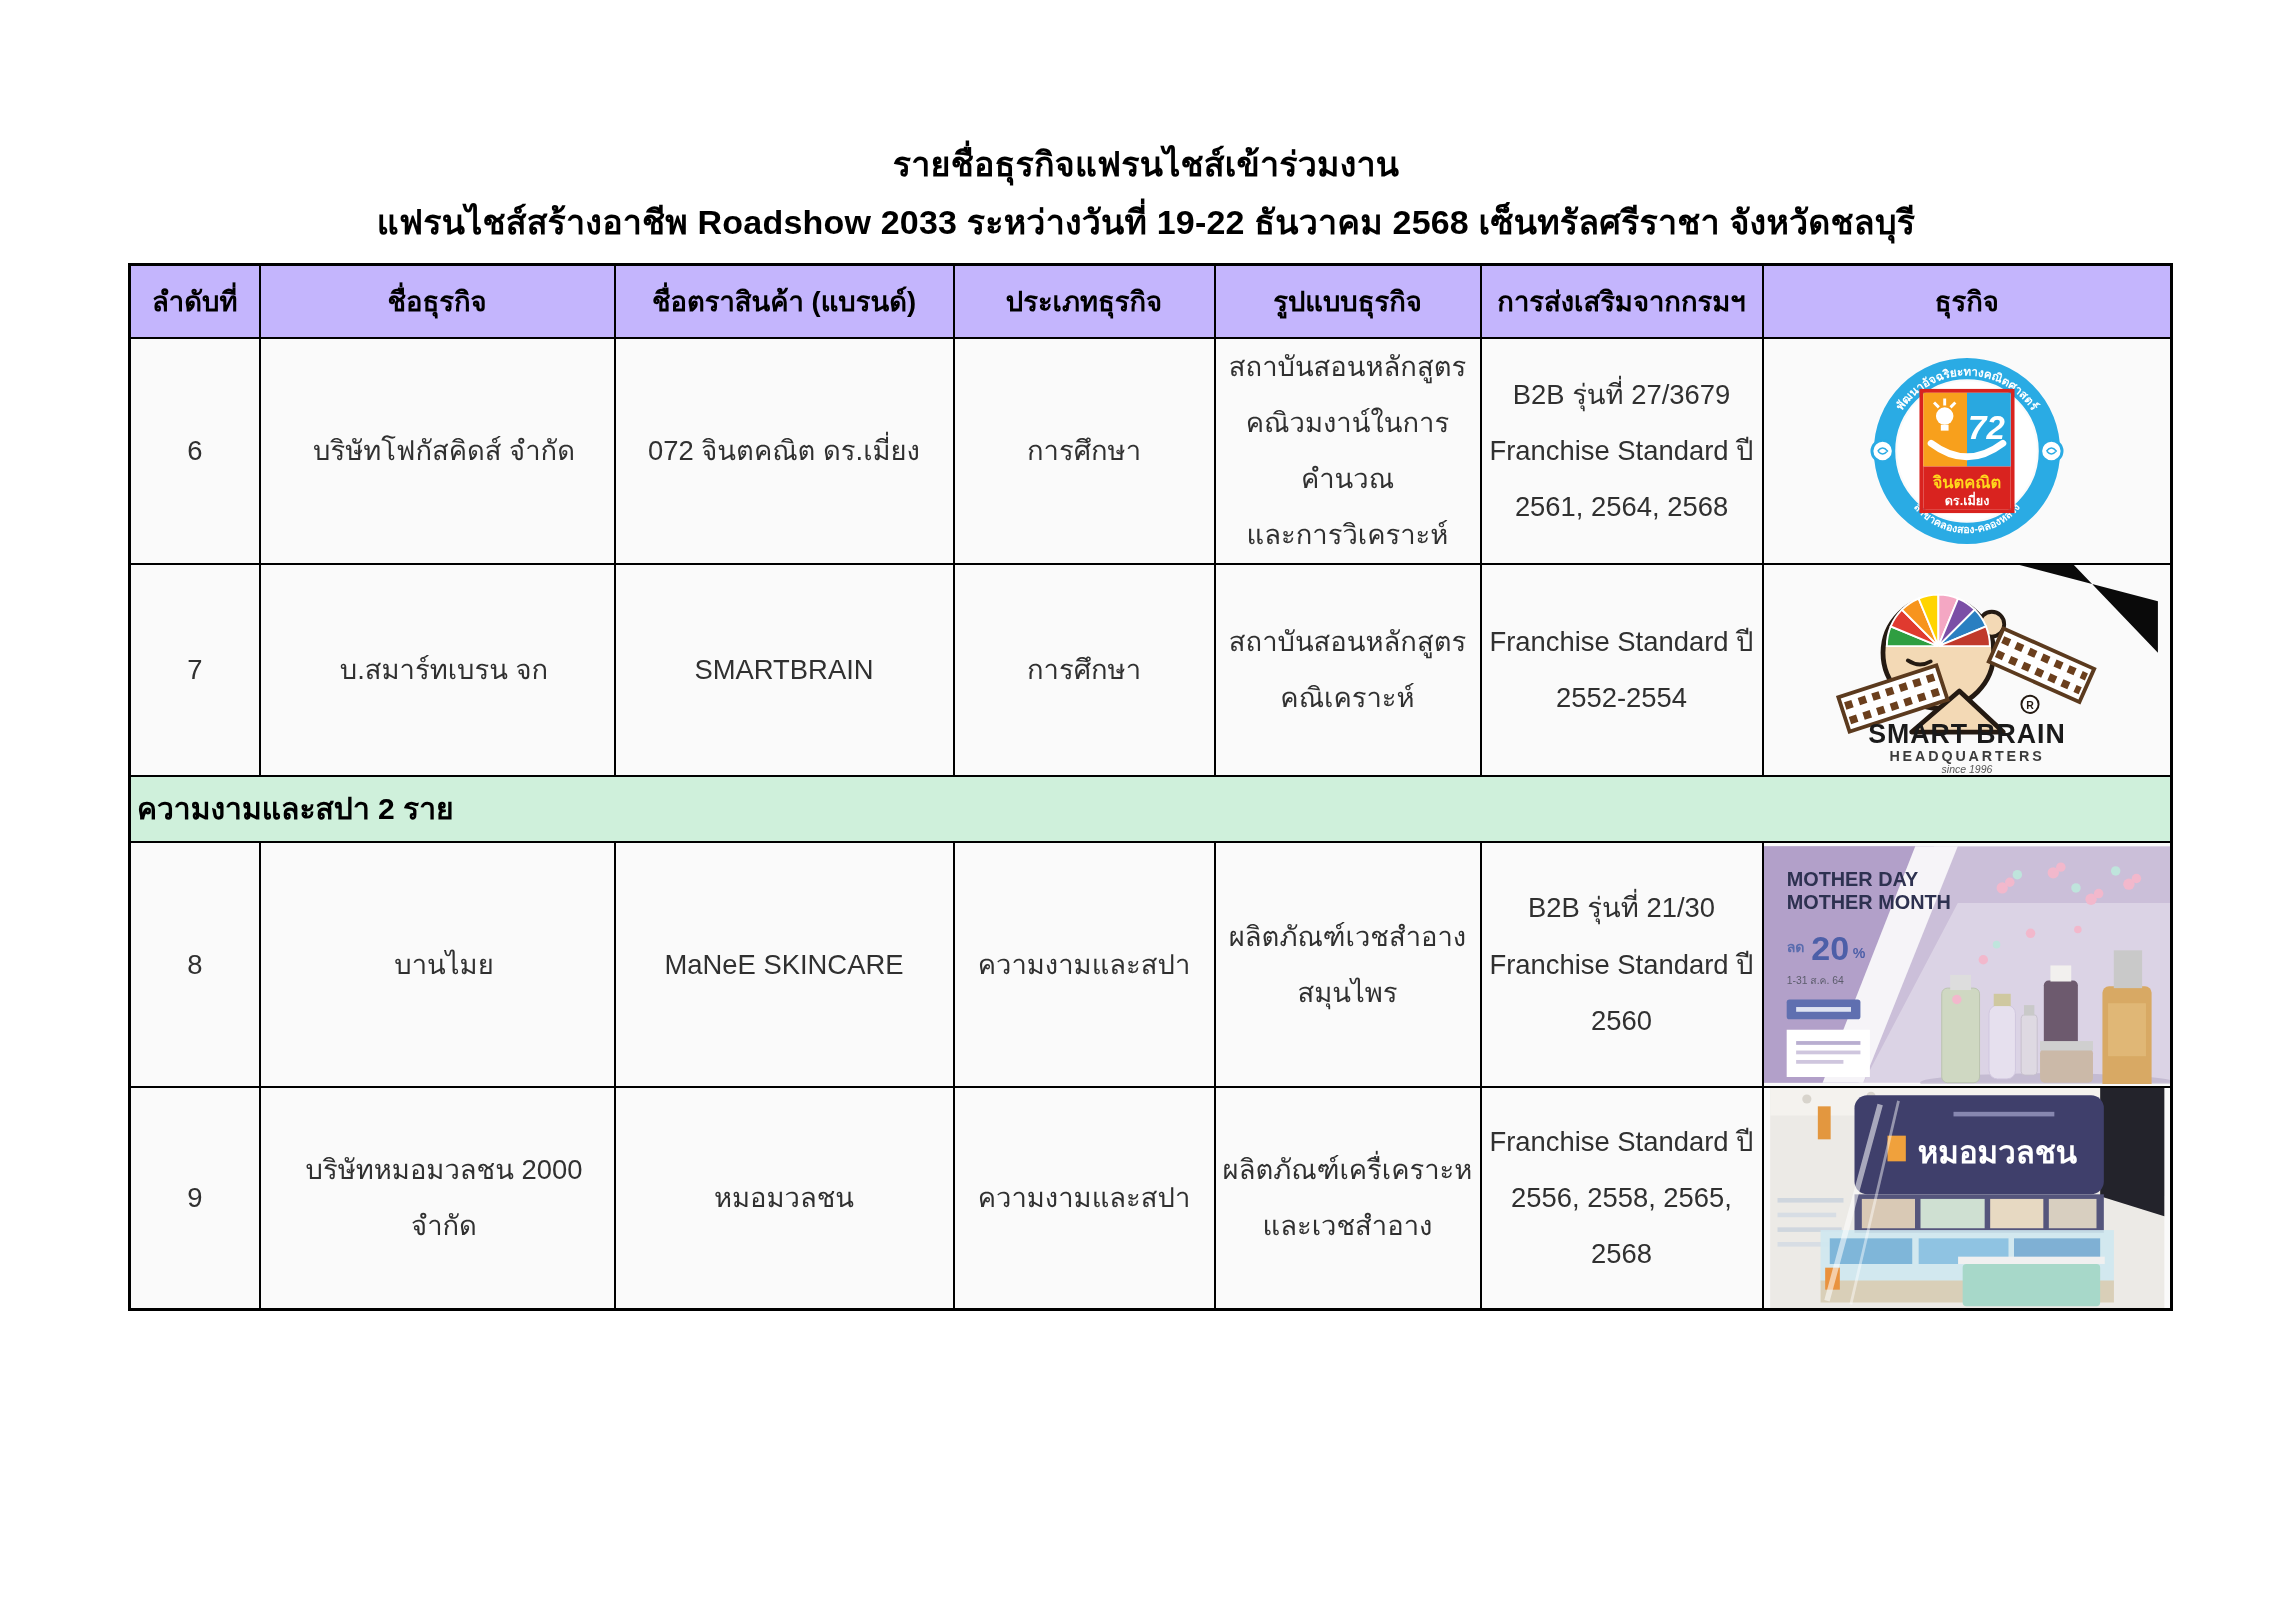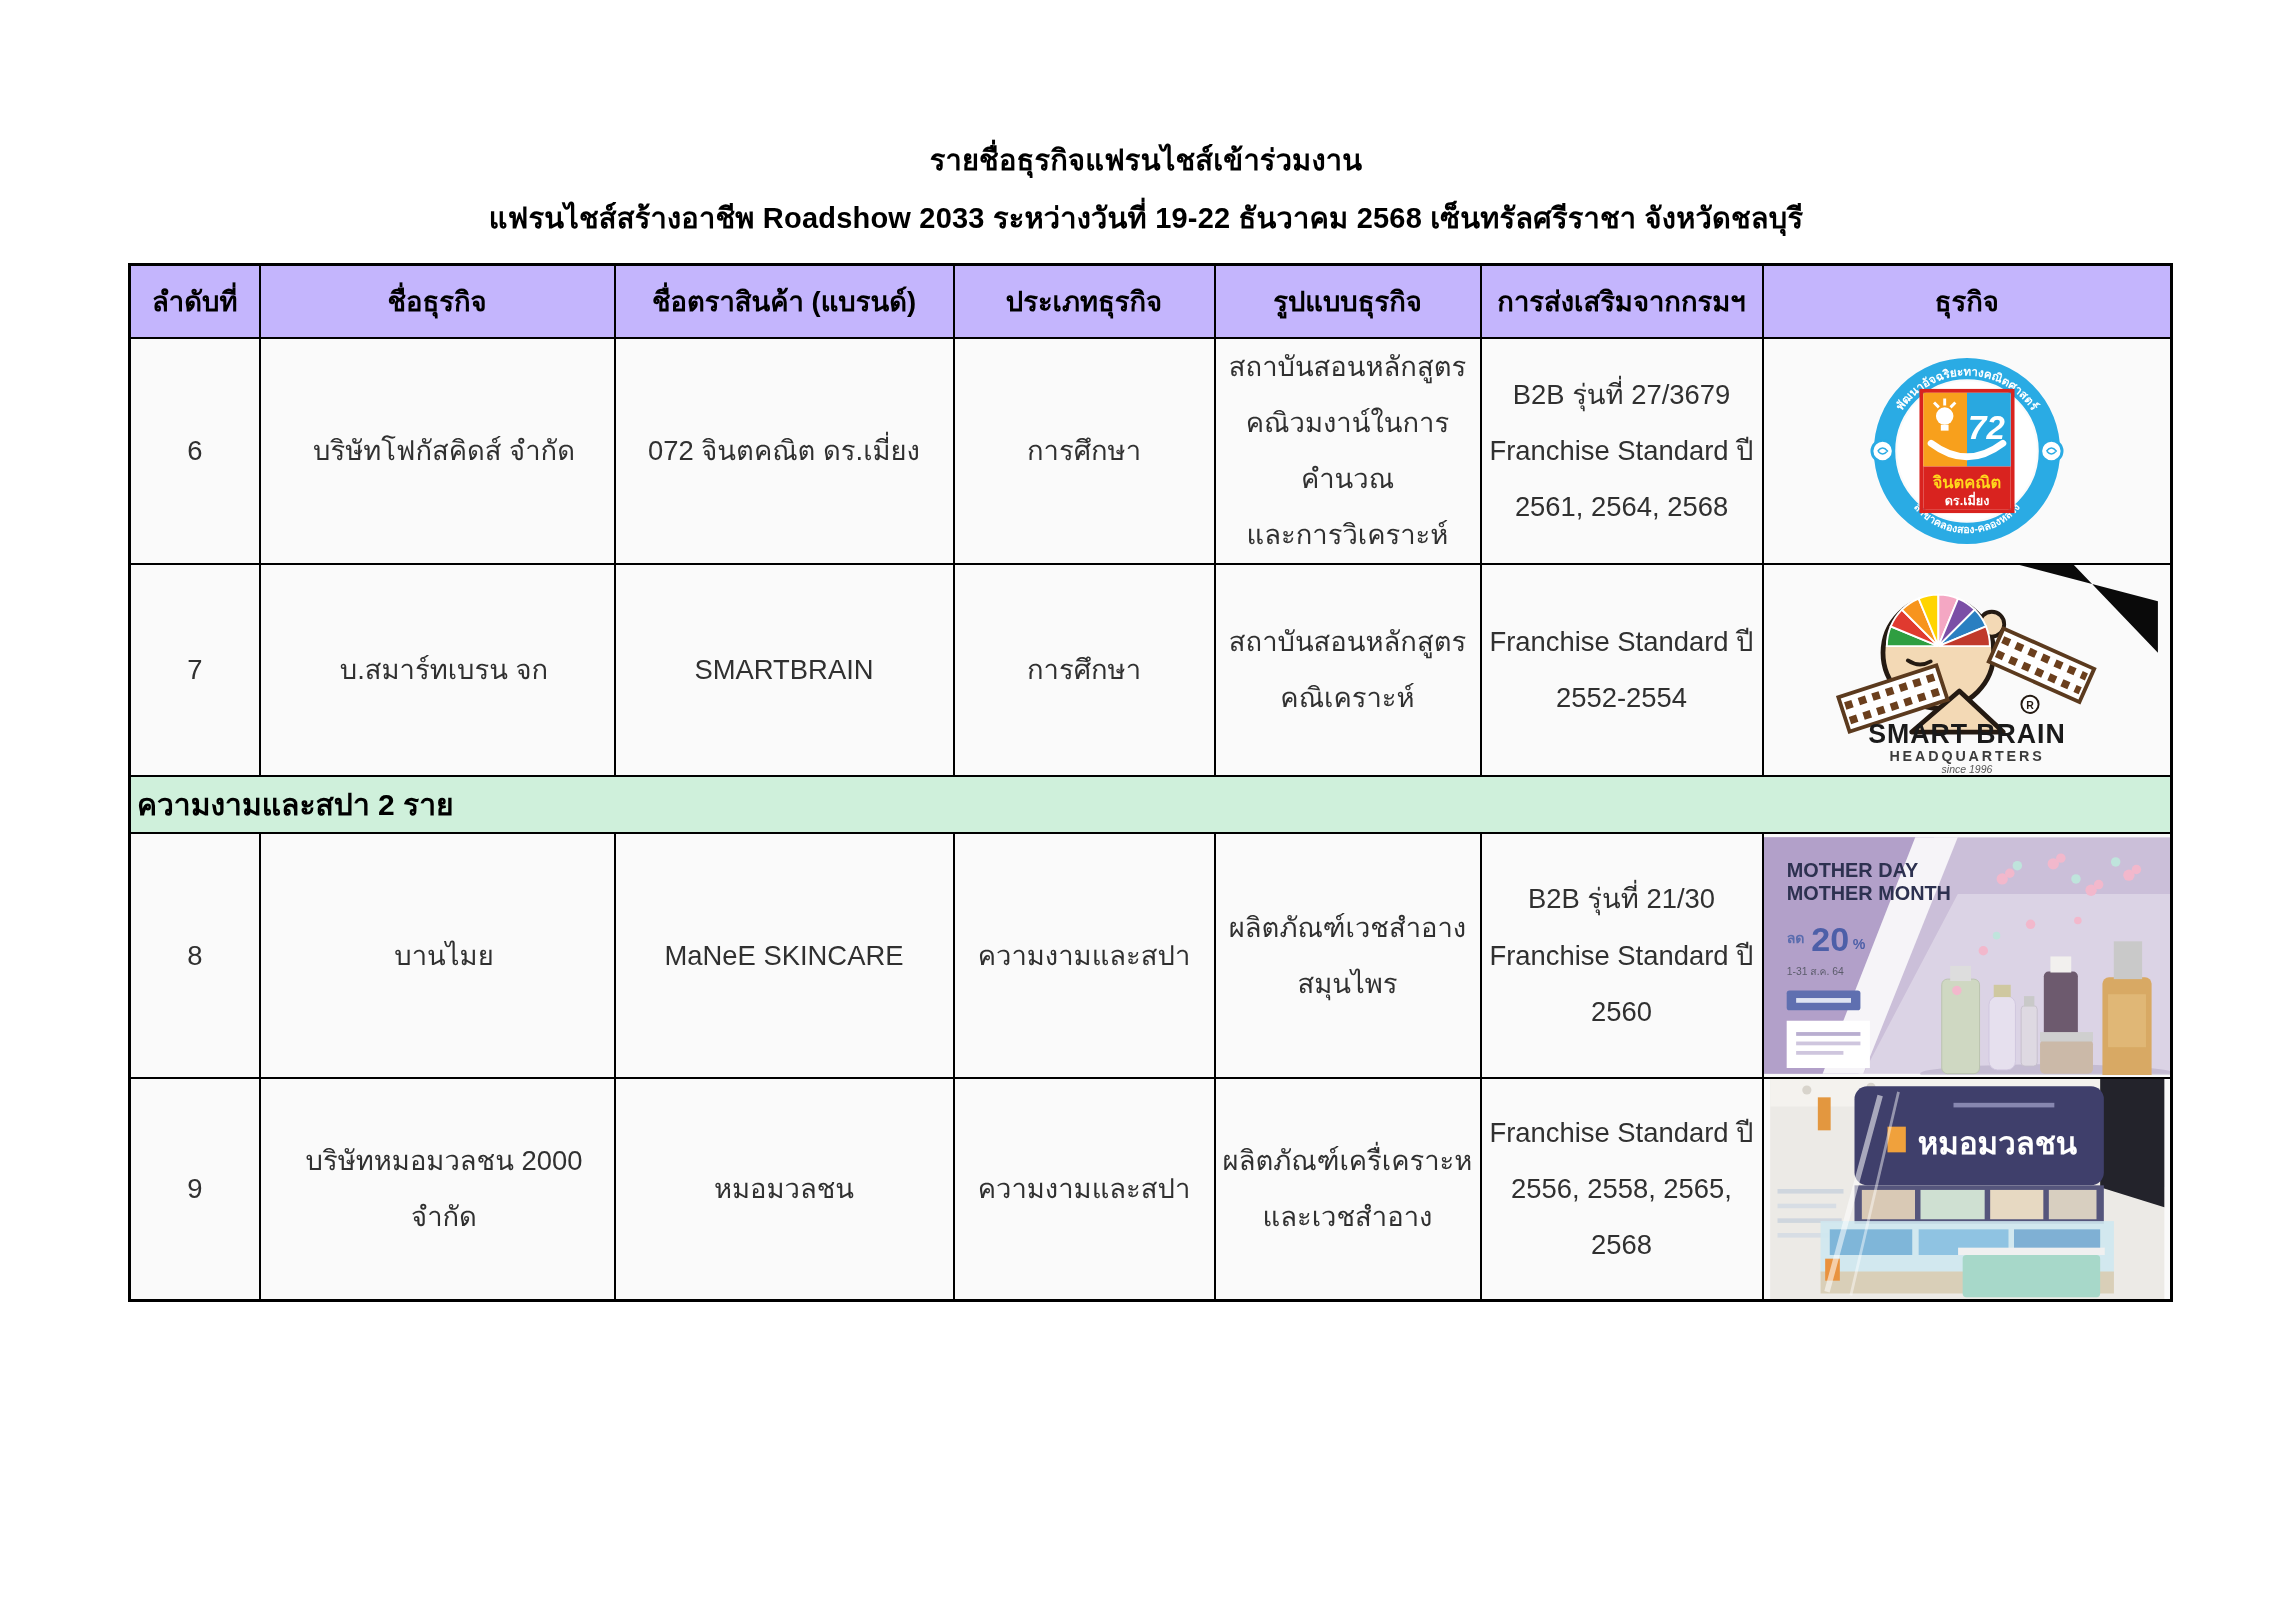--- a/index.html
+++ b/index.html
@@ -1,38 +1,38 @@
 <!DOCTYPE html>
 <html><head>
 <meta charset="utf-8">
 <style>
   html,body{margin:0;padding:0}
   body{
     width:2292px;height:1621px;background:#ffffff;position:relative;
     font-family:"Liberation Sans","DejaVu Sans",sans-serif;color:#222;overflow:hidden;
   }
-  .title-line{position:absolute;left:0;width:100%;text-align:center;font-weight:bold;color:#000;font-size:29px;letter-spacing:0.2px}
+  .title-line{position:absolute;left:0;width:100%;text-align:center;font-weight:bold;color:#000;font-size:34px;letter-spacing:0.2px}
   #title1{top:137px}
   #title2{top:195px}
 
   table.franchise{
     position:absolute;left:128px;top:263px;width:2042px;
     border-collapse:collapse;table-layout:fixed;border:3.9px solid #000;background:#fff;
   }
   th,td{border:2.9px solid #000;padding:0;overflow:hidden;vertical-align:middle}
   th{background:#c4b5fd;font-size:27.4px;font-weight:bold;color:#000;text-align:center}
   tr.hdr{height:73px}
   tr.data td{background:#fafafa;font-size:27.4px;color:#303030;text-align:center;line-height:2.05}
   td.cell-name{text-align:left;padding-left:14px}
   tr.section-row td{
     background:#cff0db;text-align:left;font-weight:bold;font-size:30px;color:#000;padding-left:5.9px;line-height:1.2;
   }
   tr.row6{height:200px}
   tr.row7{height:212px}
-  tr.section-row{height:57px}
+  tr.section-row{height:66px}
   tr.row8{height:245px}
   tr.row9{height:222px}
   td.cell-logo{background:#ffffff}
   .logo-wrap{display:flex;align-items:center;justify-content:center;width:100%;height:100%}
   .mline{min-height:0}
 </style>
 </head>
 <body>
 
 <div class="title-line" id="title1">รายชื่อธุรกิจแฟรนไชส์เข้าร่วมงาน</div>

